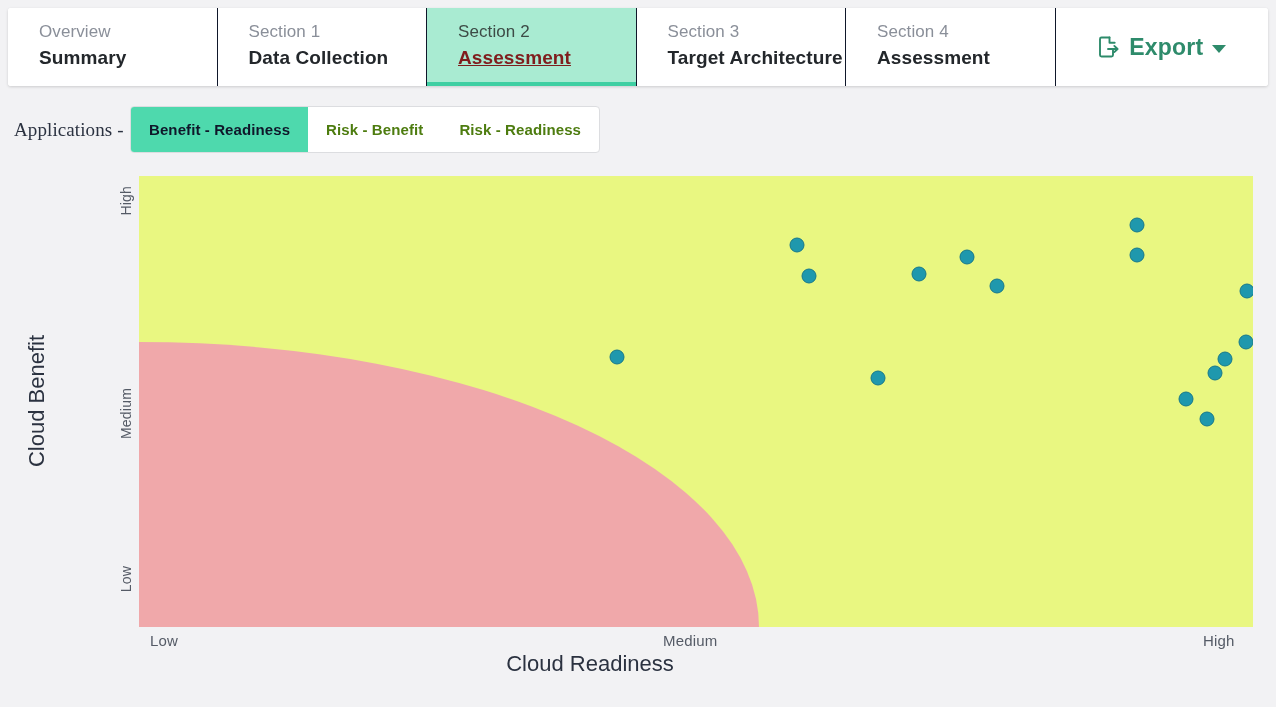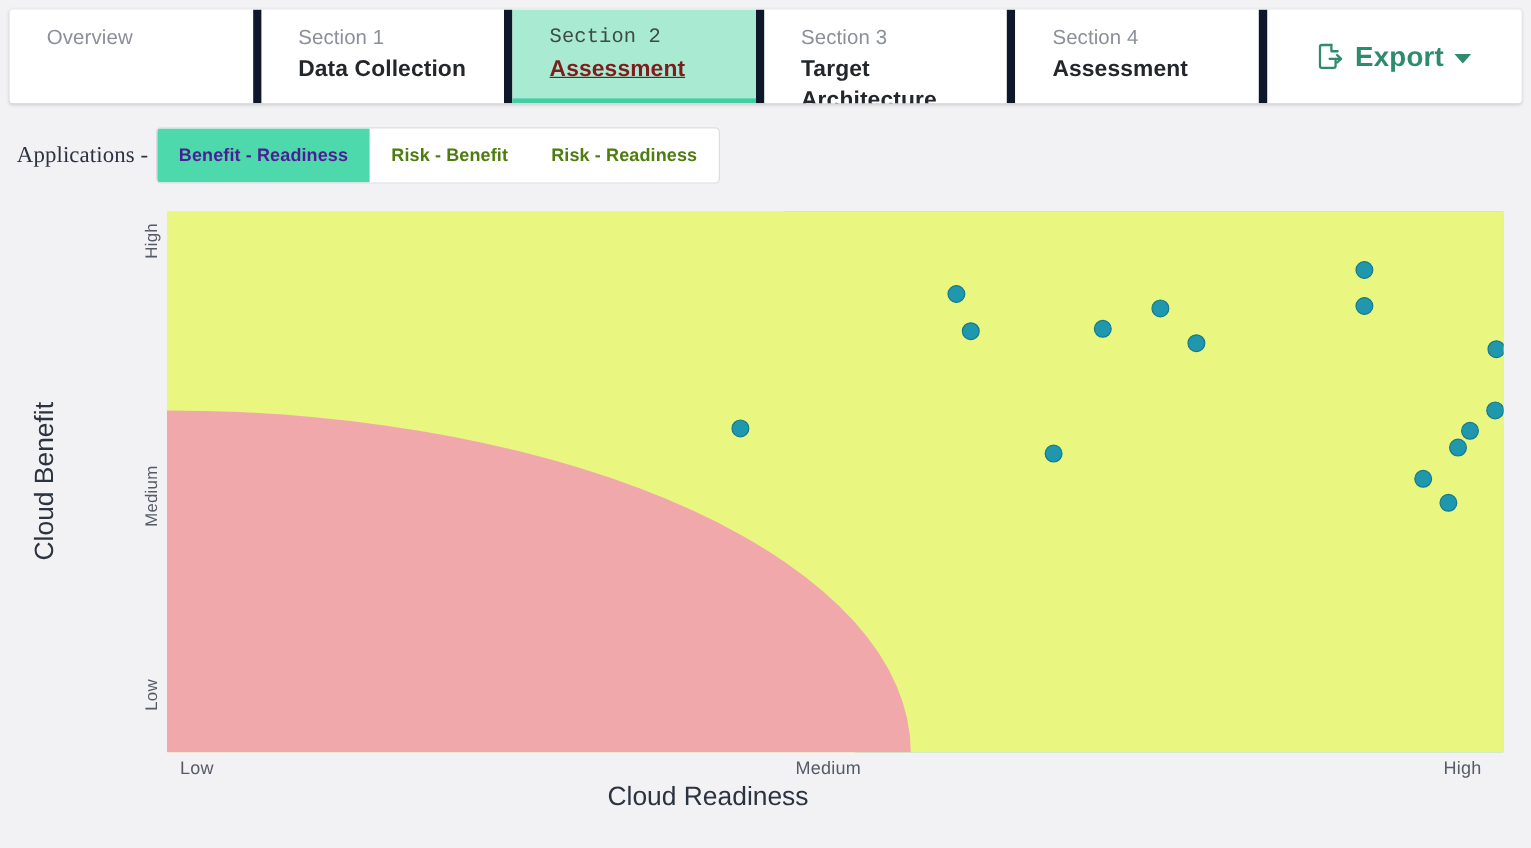--- a/index.html
+++ b/index.html
@@ -28,21 +28,21 @@
     box-shadow: 0 1px 3px rgba(0,0,0,0.16);
     display: flex;
     align-items: stretch;
     box-sizing: border-box;
     overflow: hidden;
   }
   .nav-tab {
     flex: 0 0 auto;
     width: 209.5px;
     box-sizing: border-box;
-    border-right: 7px solid #0f172a;
+    border-right: 1px solid #0f172a;
     padding: 13px 0 0 31px;
     cursor: pointer;
     background: #ffffff;
     position: relative;
   }
   .nav-tab.active {
     background: #a9ebd2;
   }
   .nav-tab.active::after {
     content: "";
@@ -52,21 +52,20 @@
     background: #3fcfa2;
   }
   .nav-tab-kicker {
     font-size: 17px;
     color: #8a8f99;
     line-height: 22px;
     letter-spacing: 0.1px;
   }
   .nav-tab.active .nav-tab-kicker {
     color: #3d4b46;
-    font-family: Liberation Mono, monospace;
   }
   .nav-tab-title {
     font-size: 19px;
     font-weight: bold;
     color: #23272b;
     line-height: 26px;
     margin-top: 2px;
     letter-spacing: 0.1px;
   }
   .nav-tab.active .nav-tab-title {
@@ -139,21 +138,21 @@
     padding: 0 18px;
     cursor: pointer;
     background: transparent;
     border: none;
     font-family: "Liberation Sans", sans-serif;
     letter-spacing: 0.1px;
     white-space: nowrap;
   }
   .seg-btn.active {
     background: #4ed9ad;
-    color: #4c1d95;
+    color: #0f172a;
   }
 
   
   #chart-wrap {
     position: absolute;
     left: 0;
     top: 154px;
     width: 1276px;
     height: 553px;
   }
@@ -216,20 +215,21 @@
     color: #2b3240;
   }
 </style>
 </head>
 <body>
 
 <div id="nav-bar">
 
   <div class="nav-tab">
     <div class="nav-tab-kicker">Overview</div>
+    <div class="nav-tab-title">Summary</div>
   </div>
 
   <div class="nav-tab">
     <div class="nav-tab-kicker">Section 1</div>
     <div class="nav-tab-title">Data Collection</div>
   </div>
 
   <div class="nav-tab active">
     <div class="nav-tab-kicker">Section 2</div>
     <div class="nav-tab-title">Assessment</div>

